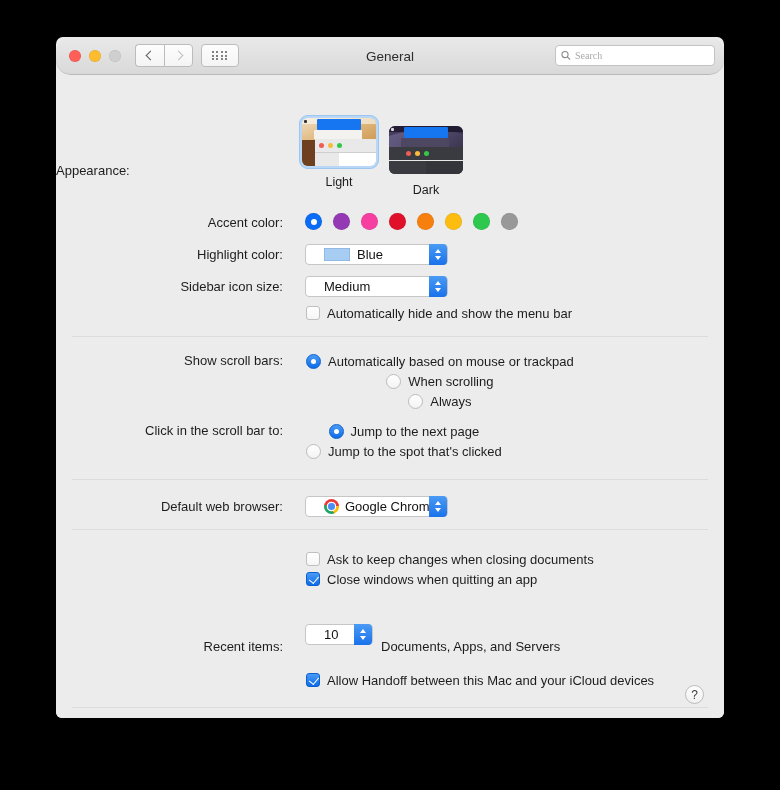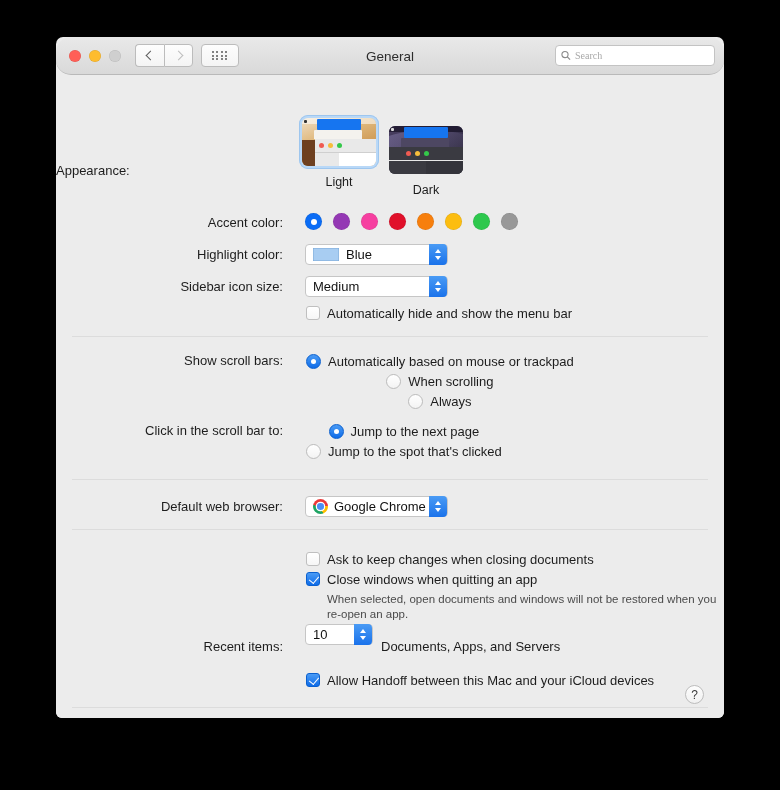--- a/index.html
+++ b/index.html
@@ -134,21 +134,21 @@
     content: ""; position: absolute; left: 50%; top: 50%;
     width: 6px; height: 6px; margin: -3px 0 0 -3px;
     background: #fff; border-radius: 50%;
   }
 
   
   .popup {
     height: 21px; background: #fff;
     border: 1px solid #c6c6c6; border-radius: 4px;
     display: flex; align-items: center;
-    padding-left: 7px; position: relative;
+    padding-left: 18px; position: relative;
     font-size: 13px; color: #111;
   }
   .popup .stepper {
     position: absolute; right: 0; top: -1px; bottom: -1px; width: 18px;
     background: linear-gradient(to bottom,#4a9bf5,#1a72ea);
     border-radius: 0 4px 4px 0;
     display: flex; flex-direction: column; align-items: center; justify-content: center; gap: 3px;
   }
   .stepper .ar { width: 0; height: 0; border-left: 3.5px solid transparent; border-right: 3.5px solid transparent; }
   .stepper .up { border-bottom: 4px solid #fff; }
@@ -385,21 +385,20 @@
     <div class="divider" style="top:454px;"></div>
 
     <div class="ctl-line" style="position:absolute; left:250px; top:474px;">
       <span class="cbox"></span>
       <span class="ctl-text">Ask to keep changes when closing documents</span>
     </div>
     <div class="ctl-line" style="position:absolute; left:250px; top:494px;">
       <span class="cbox on"></span>
       <span class="ctl-text">Close windows when quitting an app</span>
     </div>
-    <div class="note" style="position:absolute; left:271px; top:517px; width:390px;">When selected, open documents and windows will not be restored when you re-open an app.</div>
 
     <div class="row" style="left:0; top:564px; width:227px; justify-content:flex-end;">
       <span class="lbl">Recent items:</span>
     </div>
     <div class="popup" style="position:absolute; left:249px; top:549px; width:68px;">
       <span>10</span>
       <span class="stepper">
         <i class="ar up"></i>
           <i class="ar dn"></i>
       </span>

